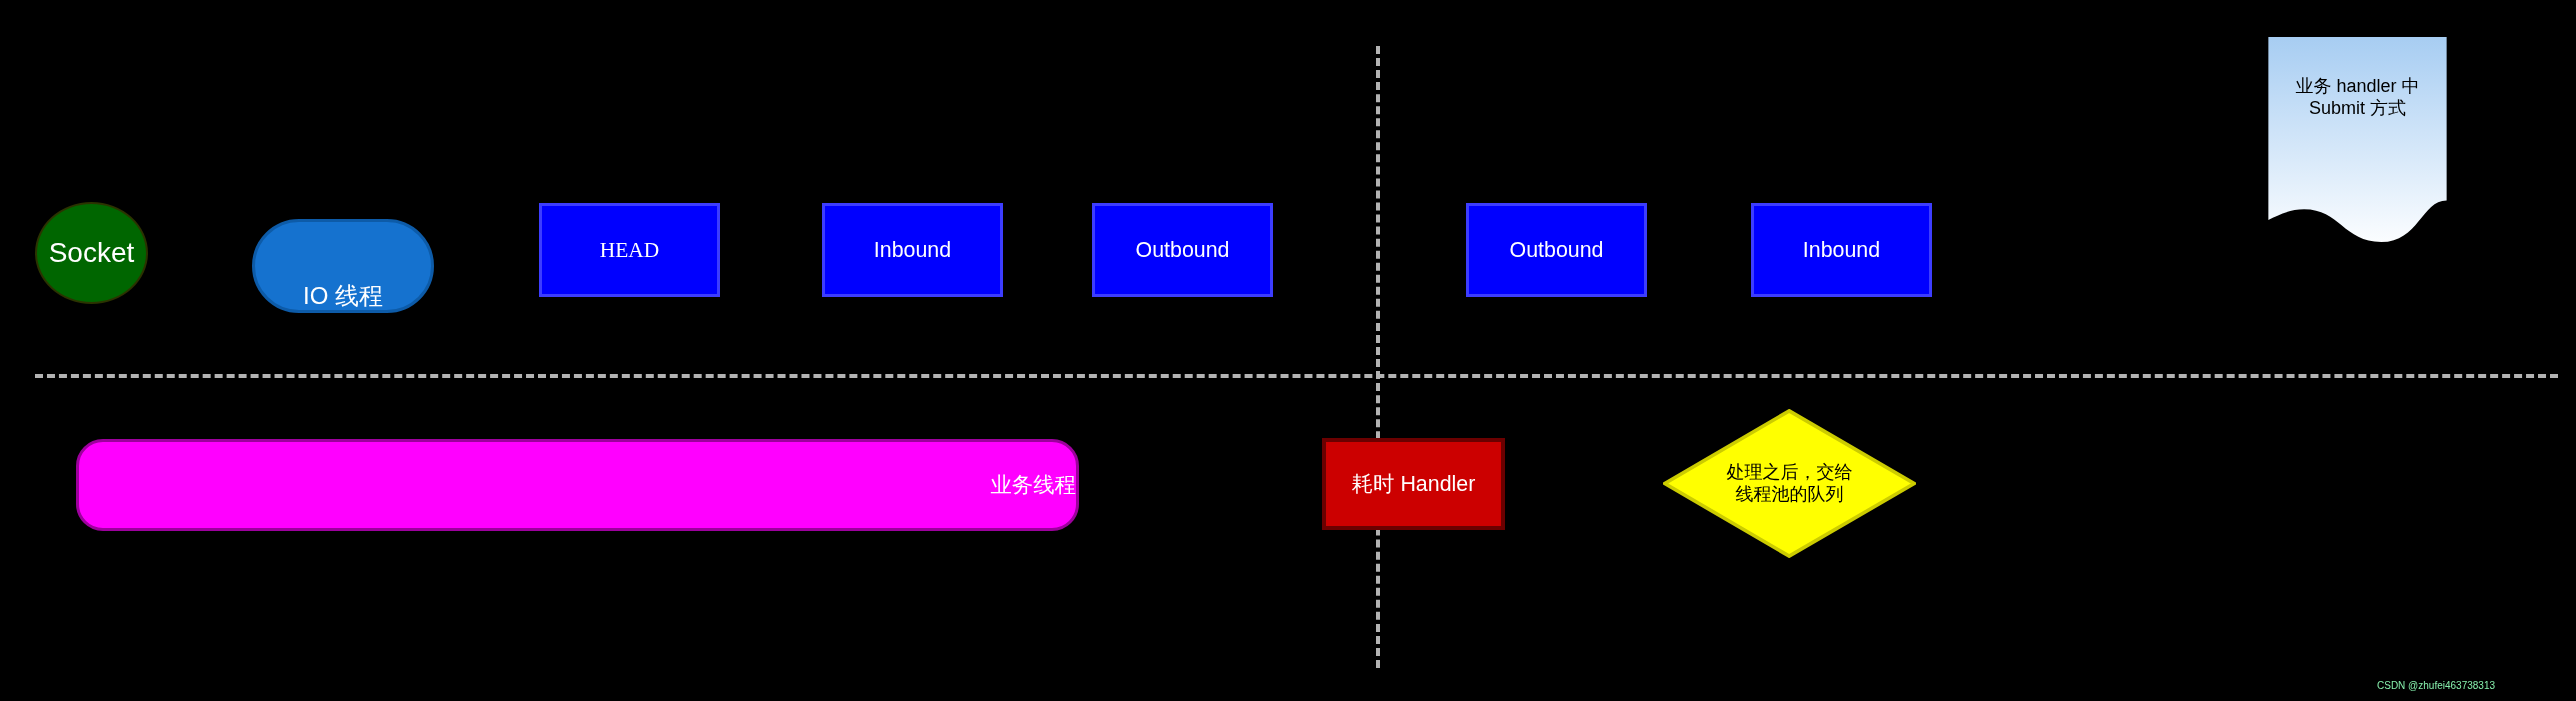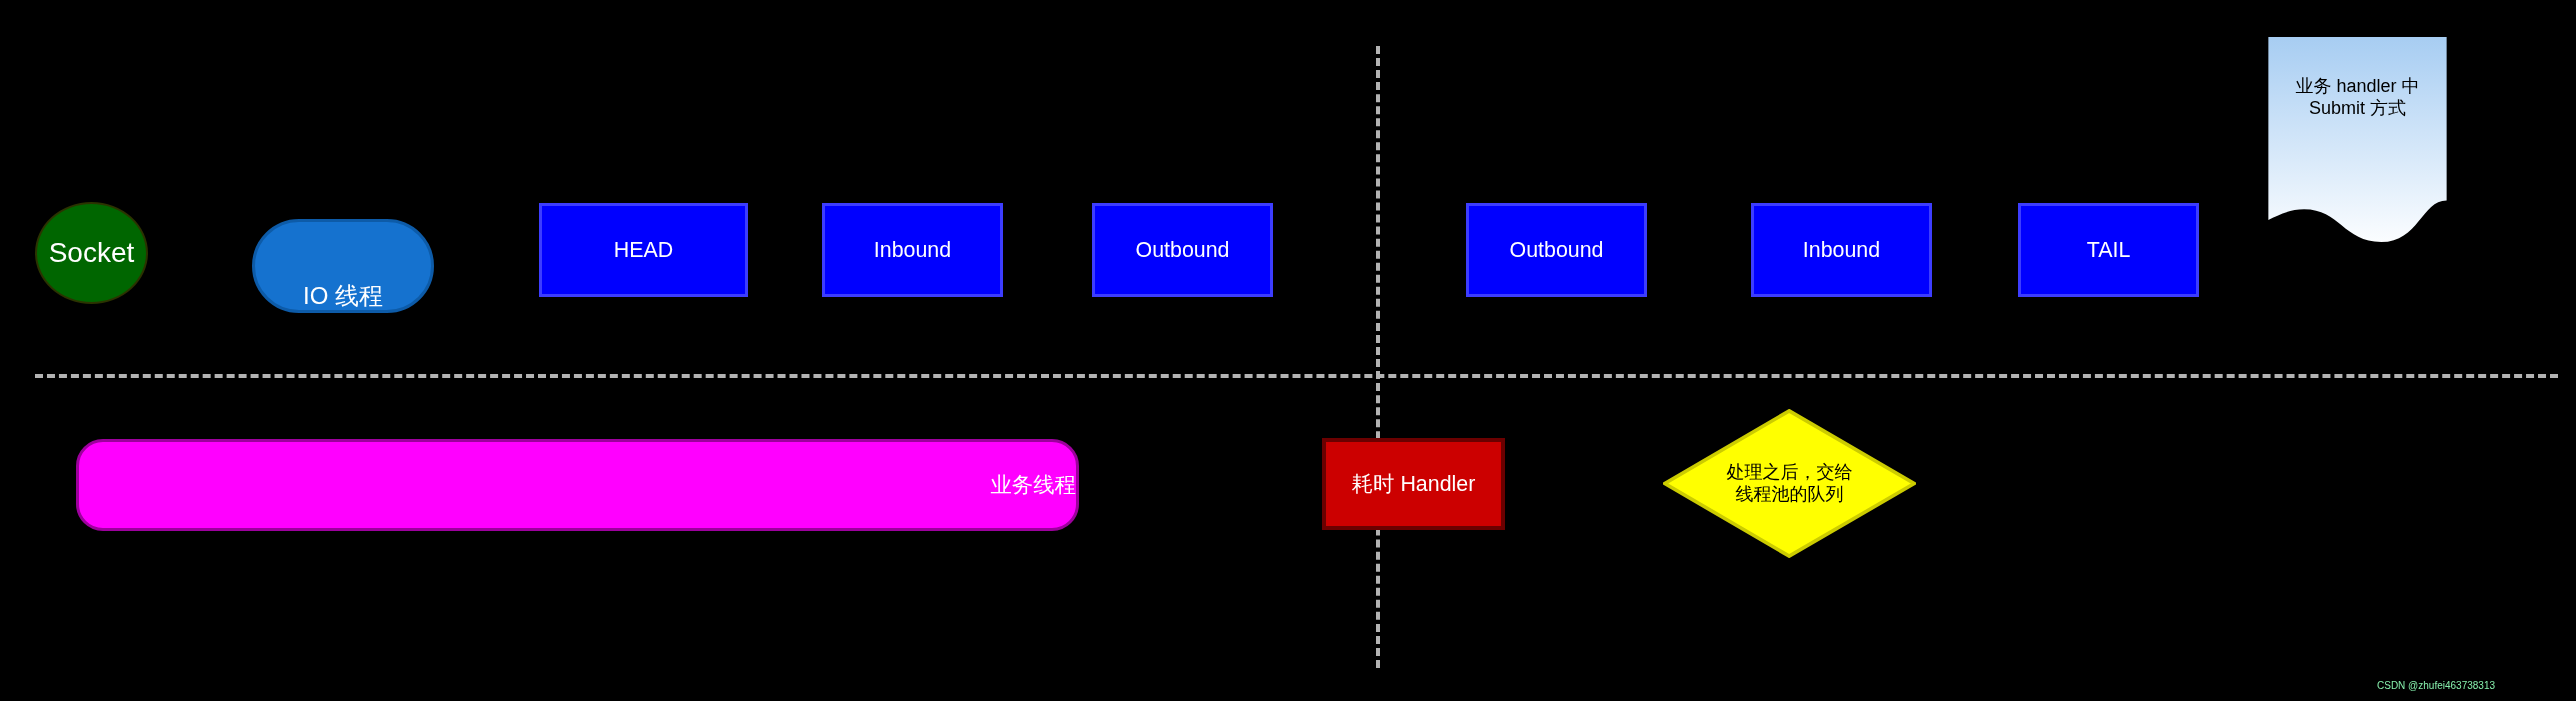--- a/index.html
+++ b/index.html
@@ -174,43 +174,40 @@
   <div class="divider-h" style="left:35px; top:374px; width:2523px;"></div>
 
   <div class="ellipse-node socket-node" style="left:35px; top:202px; width:113px; height:102px;">
     <span class="node-label">Socket</span>
   </div>
 
   <div class="pill-node io-node" style="left:252px; top:203px; width:182px; height:94px;">
     <span class="node-label">IO 线程</span>
   </div>
 
-  <div class="pipe-box" style="left:539px; top:203px; width:209px; height:94px;">
+  <div class="pipe-box" style="left:539px; top:203px; width:181px; height:94px;font-family:Liberation Serif, serif;">
     <span class="node-label">HEAD</span>
   </div>
 
   <div class="pipe-box" style="left:822px; top:203px; width:181px; height:94px;">
     <span class="node-label">Inbound</span>
   </div>
 
   <div class="pipe-box" style="left:1092px; top:203px; width:181px; height:94px;">
     <span class="node-label">Outbound</span>
   </div>
 
   <div class="pipe-box" style="left:1466px; top:203px; width:181px; height:94px;">
     <span class="node-label">Outbound</span>
   </div>
 
   <div class="pipe-box" style="left:1751px; top:203px; width:181px; height:94px;">
     <span class="node-label">Inbound</span>
   </div>
 
-  <div class="pipe-box" style="left:2018px; top:203px; width:181px; height:94px;">
-    <span class="node-label">TAIL</span>
-  </div>
 
   <div class="note-wrap" style="left:2268px; top:37px; width:179px; height:205px;">
     <svg width="179" height="205" viewBox="0 0 300 345">
       <defs>
         <linearGradient id="noteGrad" x1="0" y1="0" x2="0" y2="1">
           <stop offset="0%" stop-color="#a7cdf2"></stop>
           <stop offset="100%" stop-color="#fbfdff"></stop>
         </linearGradient>
       </defs>
       <path d="M0,0 L300,0 L300,275 C258,275 253,345 190,345 C127,345 120,290 60,290 C36,290 16,300 0,308 Z" fill="url(#noteGrad)"></path>

